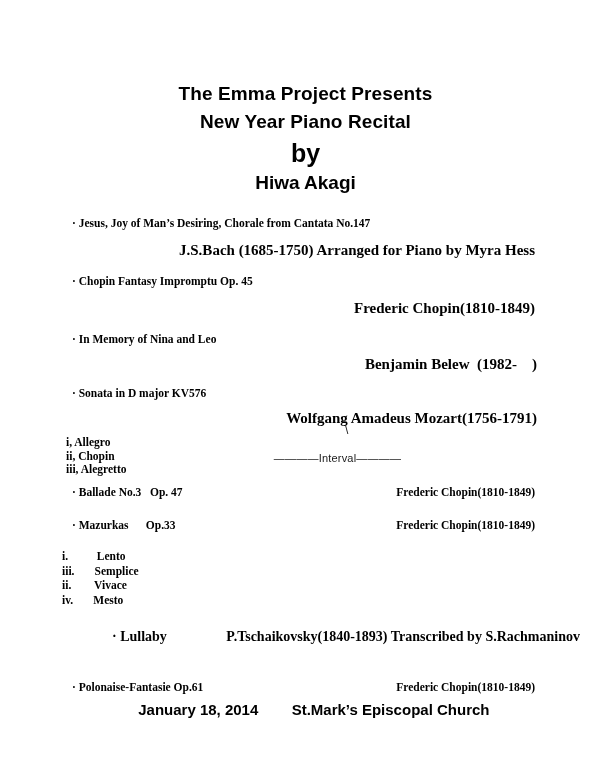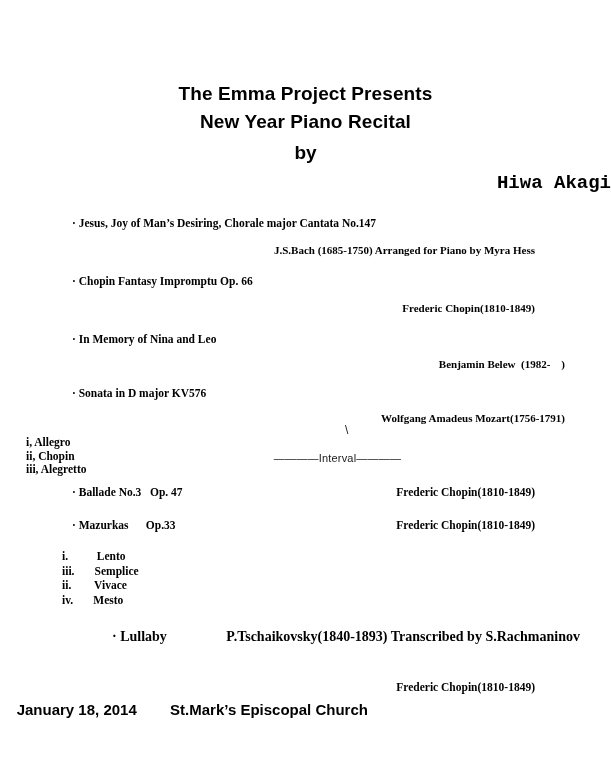--- a/index.html
+++ b/index.html
@@ -35,31 +35,30 @@
   .title-line {
     font-family: "Liberation Sans", sans-serif;
     font-weight: bold;
     font-size: 19px;
     line-height: 28px;
     letter-spacing: 0.1px;
   }
   .title-by {
     font-family: "Liberation Sans", sans-serif;
     font-weight: bold;
-    font-size: 19px;
+    font-size: 25px;
     line-height: 30px;
     margin-top: 2px;
   }
   .title-performer {
-    font-family: Liberation Mono, monospace;
+    font-family: Liberation Sans, sans-serif;
     font-weight: bold;
     font-size: 19px;
     line-height: 28px;
     margin-top: 1px;
-    text-align: right;
   }
 
   
   .program {
     position: absolute;
     top: 188px;
     left: 0;
     width: 611px;
   }
   .entry {
@@ -70,40 +69,40 @@
     font-family: "Liberation Serif", serif;
     font-weight: bold;
     font-size: 11.5px;
     line-height: 15px;
     padding-left: 72px;
     white-space: pre;
   }
   .composer-line {
     font-family: "Liberation Serif", serif;
     font-weight: bold;
-    font-size: 11px;
+    font-size: 15px;
     line-height: 15px;
     text-align: right;
     padding-right: 76px;
     white-space: pre;
   }
-  .composer-line.mid    { padding-right: 46px; }
+  .composer-line.mid    { padding-right: 74px; }
   .spacer-10 { height: 10px; }
   .spacer-12 { height: 12px; }
   .spacer-14 { height: 14px; }
   .spacer-16 { height: 16px; }
   .spacer-18 { height: 18px; }
   .spacer-22 { height: 22px; }
 
   .movements {
     font-family: "Liberation Serif", serif;
     font-weight: bold;
     font-size: 11.5px;
     line-height: 13.5px;
-    padding-left: 26px;
+    padding-left: 66px;
     white-space: pre;
   }
 
   
   .stray-mark {
     position: absolute;
     top: 395px;
     left: 345px;
     font-family: "Liberation Sans", sans-serif;
     font-size: 12px;
@@ -173,21 +172,21 @@
     padding-left: 62px;
     white-space: pre;
   }
 
   
   .footer {
     position: absolute;
     top: 652px;
     left: 0;
     width: 611px;
-    text-align: left;
+    text-align: center;
     font-family: "Liberation Sans", sans-serif;
     font-weight: bold;
     font-size: 15px;
     line-height: 20px;
     white-space: pre;
   }
 </style>
 </head>
 <body>
 
@@ -196,29 +195,29 @@
   <div class="title-block">
     <div class="title-line">The Emma Project Presents</div>
     <div class="title-line">New Year Piano Recital</div>
     <div class="title-by">by</div>
     <div class="title-performer">Hiwa Akagi</div>
   </div>
 
   <div class="program">
 
     <div class="entry">
-      <div class="piece-line">· Jesus, Joy of Man’s Desiring, Chorale major Cantata No.147</div>
+      <div class="piece-line">· Jesus, Joy of Man’s Desiring, Chorale from Cantata No.147</div>
       <div class="spacer-12"></div>
       <div class="composer-line">J.S.Bach (1685-1750) Arranged for Piano by Myra Hess</div>
     </div>
 
     <div class="spacer-16"></div>
 
     <div class="entry">
-      <div class="piece-line">· Chopin Fantasy Impromptu Op. 66</div>
+      <div class="piece-line">· Chopin Fantasy Impromptu Op. 45</div>
       <div class="spacer-12"></div>
       <div class="composer-line">Frederic Chopin(1810-1849)</div>
     </div>
 
     <div class="spacer-16"></div>
 
     <div class="entry">
       <div class="piece-line">· In Memory of Nina and Leo</div>
       <div class="spacer-10"></div>
       <div class="composer-line mid">Benjamin Belew  (1982-    )</div>
@@ -268,20 +267,21 @@
     </div>
 
     <div class="spacer-22"></div>
 
     <div class="inline-line">· Lullaby                 P.Tschaikovsky(1840-1893) Transcribed by S.Rachmaninov</div>
 
     <div class="spacer-22"></div>
     <div class="spacer-14"></div>
 
     <div class="row-split">
+      <span class="left">· Polonaise-Fantasie Op.61</span>
       <span class="right">Frederic Chopin(1810-1849)</span>
     </div>
 
   </div>
 
   <div class="footer">
     <span>January 18, 2014</span><span>        </span><span>St.Mark’s Episcopal Church</span>
   </div>
 
 </div>

